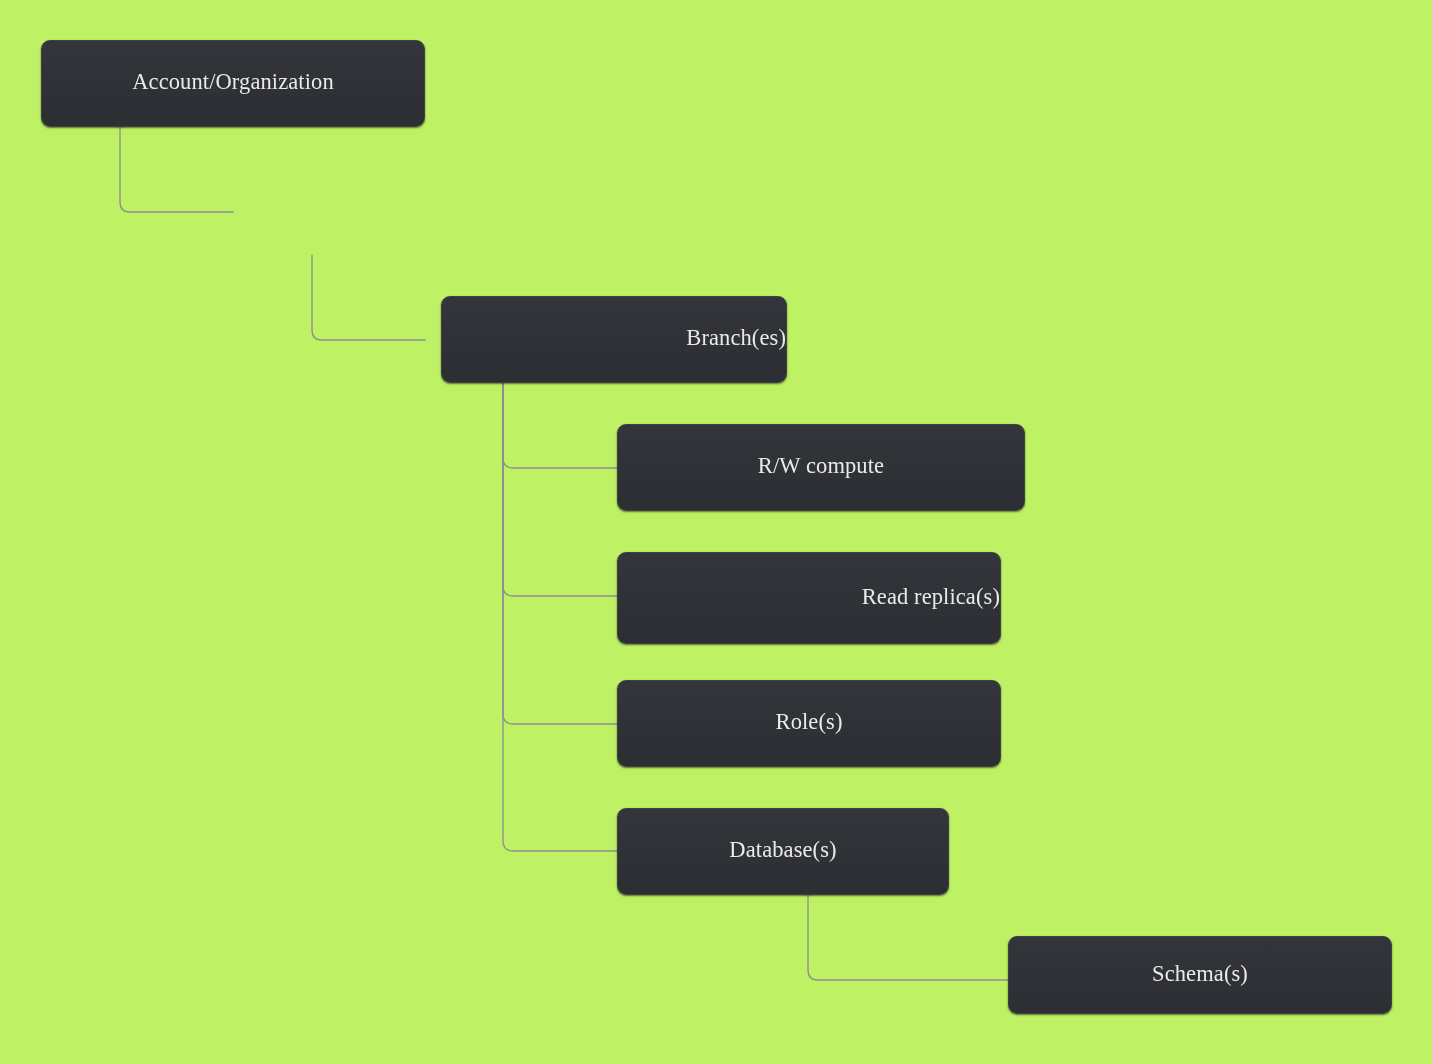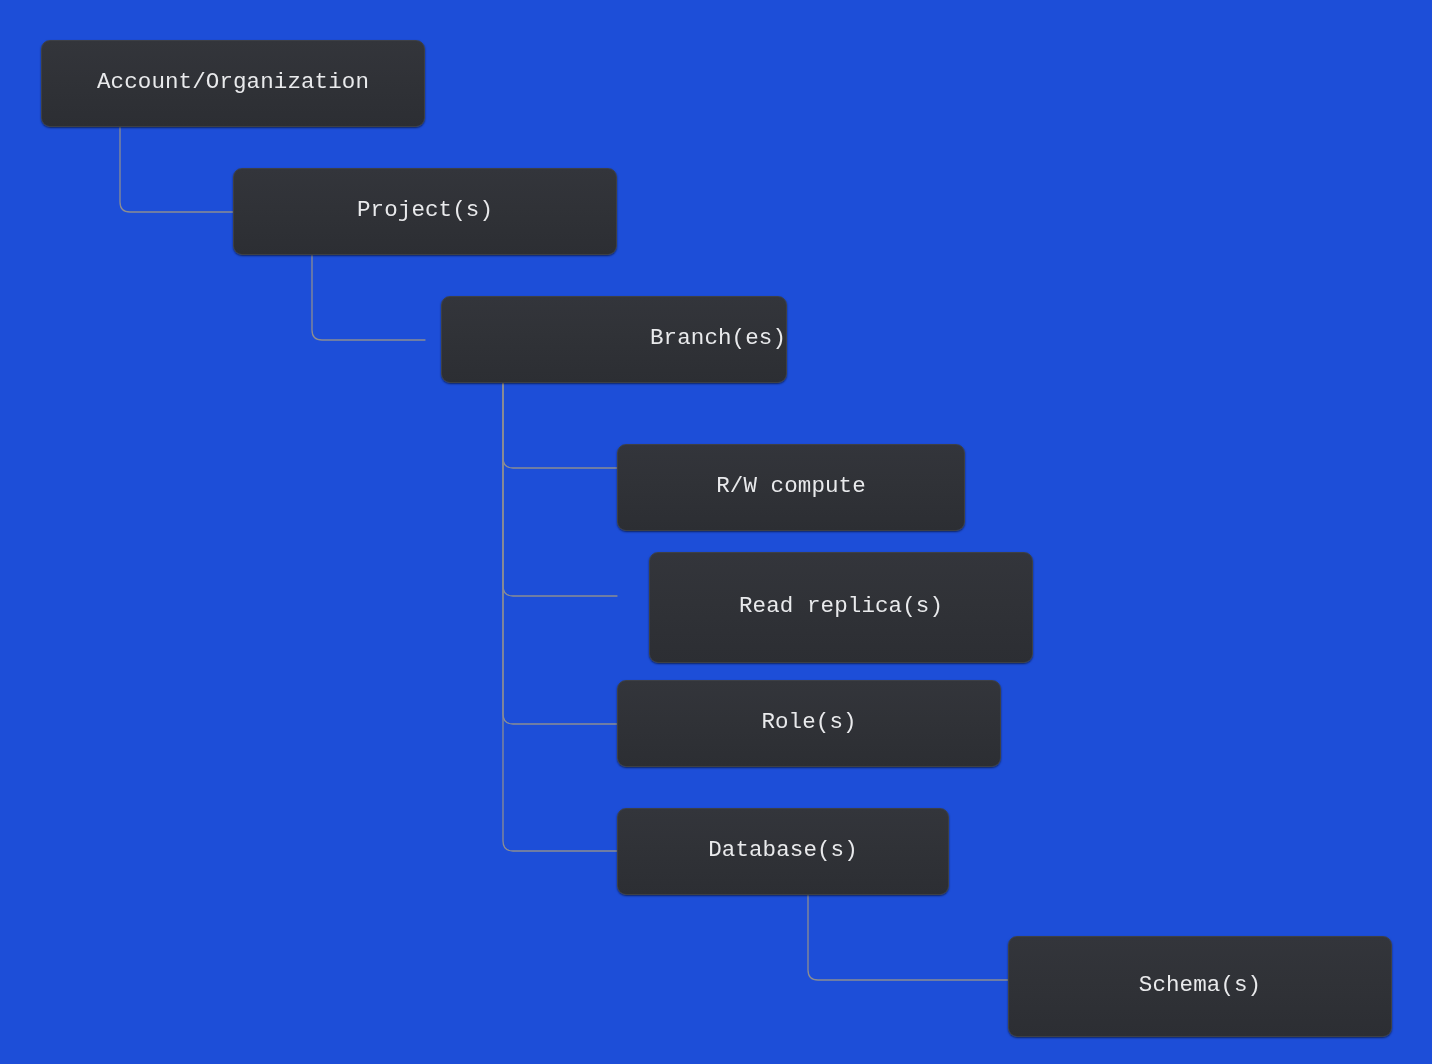--- a/index.html
+++ b/index.html
@@ -4,23 +4,23 @@
 <style>
   html, body {
     margin: 0;
     padding: 0;
     background: #0c0c0d;
   }
   #canvas {
     position: relative;
     width: 1432px;
     height: 1064px;
-    background: #1d4ed8;
+    background: #bef264;
     overflow: hidden;
-    font-family: Liberation Mono, monospace;
+    font-family: Liberation Serif, serif;
   }
   #edges {
     position: absolute;
     left: 0;
     top: 0;
     width: 1432px;
     height: 1064px;
     pointer-events: none;
   }
   .node {
@@ -58,41 +58,38 @@
       <path d="M 503 383 L 503 586 Q 503 596 513 596 L 617 596" fill="none" stroke="#8b8d92" stroke-width="1.3" stroke-linecap="round"></path>
       <path d="M 503 383 L 503 714 Q 503 724 513 724 L 617 724" fill="none" stroke="#8b8d92" stroke-width="1.3" stroke-linecap="round"></path>
       <path d="M 503 383 L 503 841 Q 503 851 513 851 L 617 851" fill="none" stroke="#8b8d92" stroke-width="1.3" stroke-linecap="round"></path>
       <path d="M 808 895 L 808 970 Q 808 980 818 980 L 1008 980" fill="none" stroke="#8b8d92" stroke-width="1.3" stroke-linecap="round"></path>
     </svg>
 
   <div class="node" style="left: 41px; top: 40px; width: 384px; height: 87px;">
     <span class="node-label">Account/Organization</span>
   </div>
 
-  <div class="node" style="left: 233px; top: 168px; width: 384px; height: 87px;">
-    <span class="node-label">Project(s)</span>
-  </div>
 
   <div class="node" style="left: 441px; top: 296px; width: 346px; height: 87px; justify-content: flex-end;">
     <span class="node-label">Branch(es)</span>
   </div>
 
-  <div class="node" style="left: 617px; top: 424px; width: 348px; height: 87px; margin-top: 20px;">
+  <div class="node" style="left: 617px; top: 424px; width: 408px; height: 87px;">
     <span class="node-label">R/W compute</span>
   </div>
 
-  <div class="node" style="left: 649px; top: 552px; width: 384px; height: 111px;">
+  <div class="node" style="left: 617px; top: 552px; width: 384px; height: 92px; justify-content: flex-end;">
     <span class="node-label">Read replica(s)</span>
   </div>
 
   <div class="node" style="left: 617px; top: 680px; width: 384px; height: 87px; justify-content: center;">
     <span class="node-label">Role(s)</span>
   </div>
 
   <div class="node" style="left: 617px; top: 808px; width: 332px; height: 87px;">
     <span class="node-label">Database(s)</span>
   </div>
 
-  <div class="node" style="left: 1008px; top: 936px; width: 384px; height: 101px;">
+  <div class="node" style="left: 1008px; top: 936px; width: 384px; height: 78px;">
     <span class="node-label">Schema(s)</span>
   </div>
 
 </div>
 
 </body></html>

